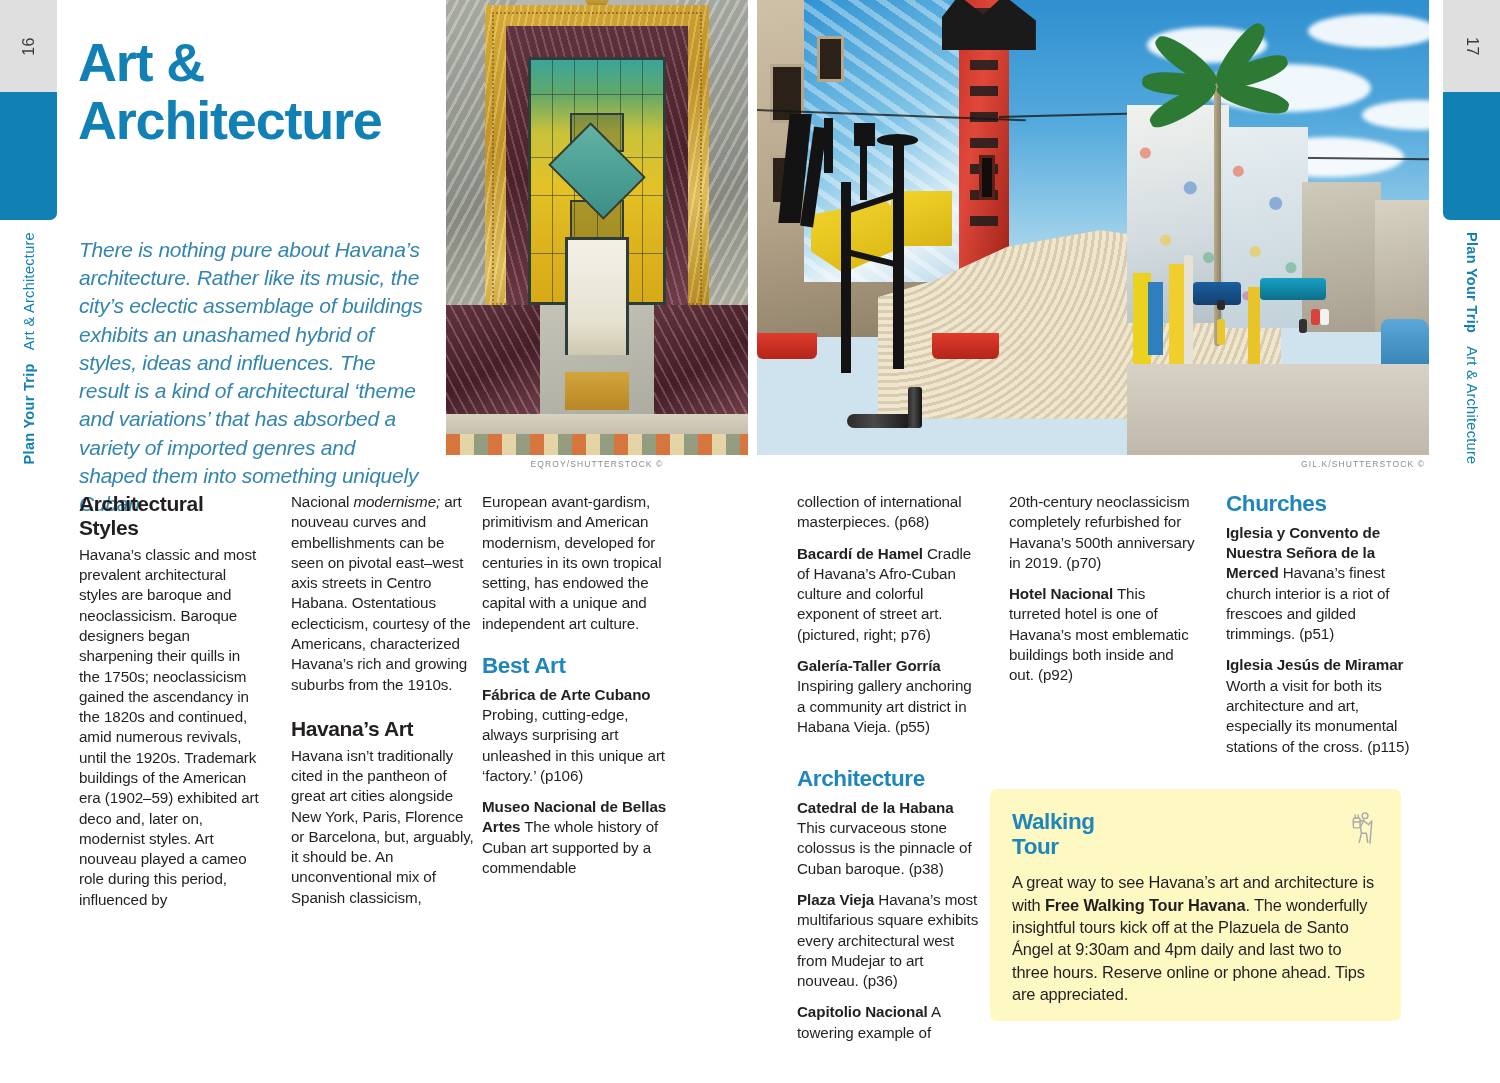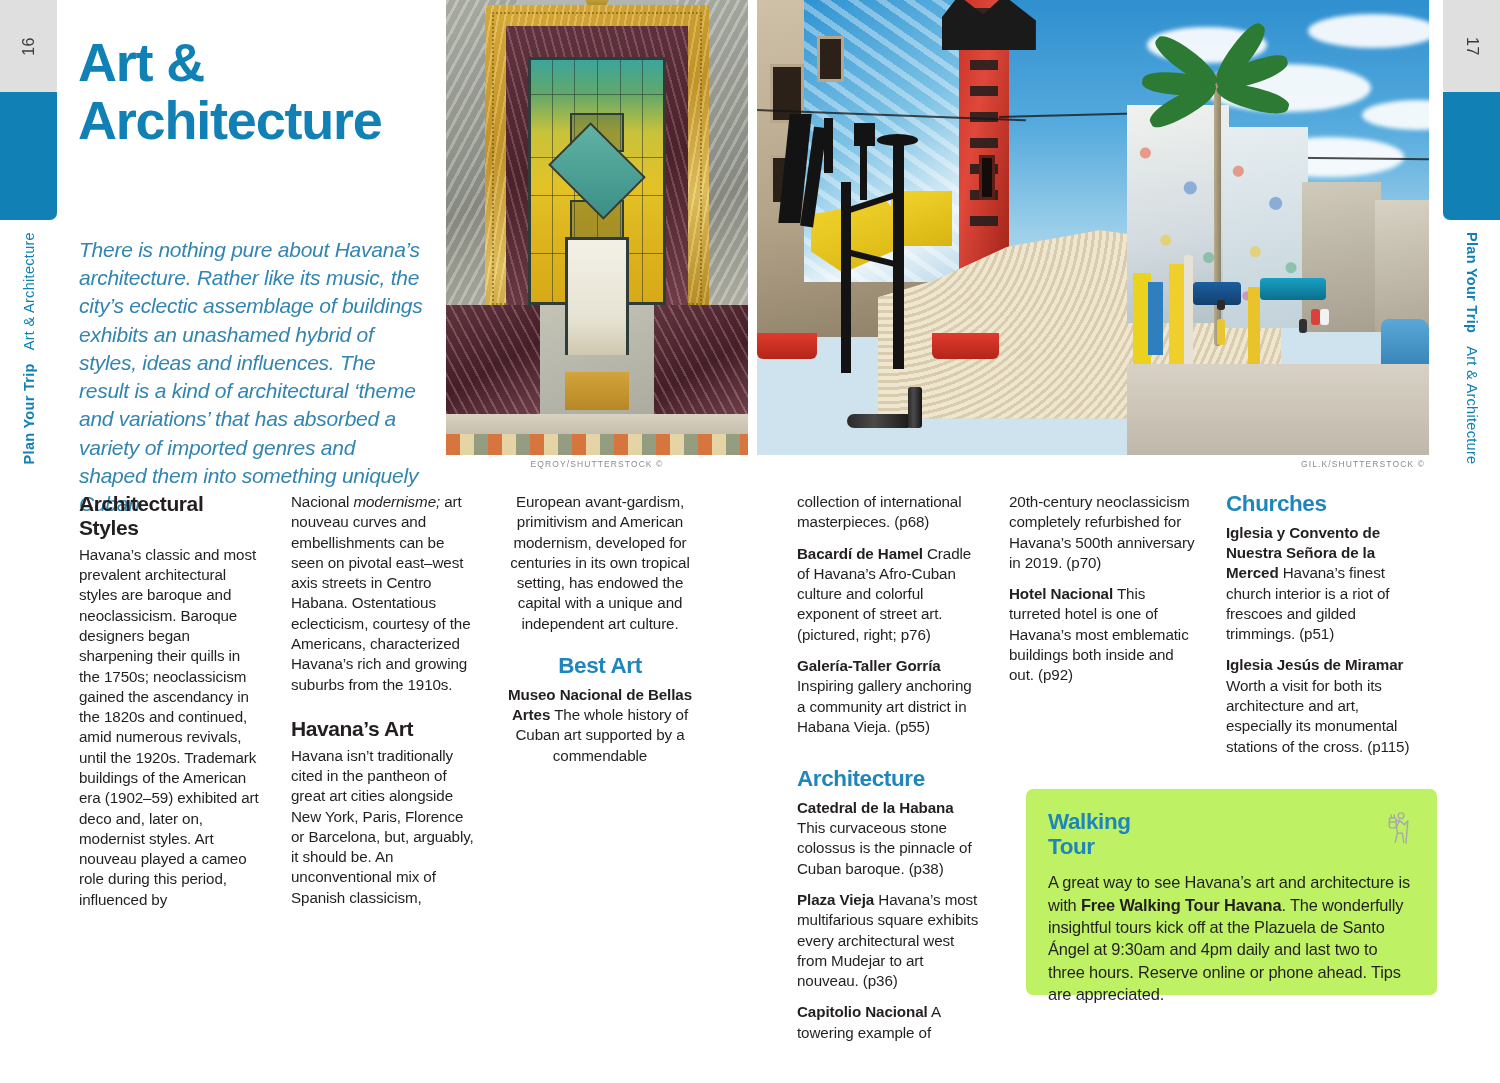--- a/index.html
+++ b/index.html
@@ -269,43 +269,43 @@
     position:absolute; height:2px; background: rgba(20,20,20,.75);
     transform-origin: left center;
   }
 
   
   .col { position: absolute; top: 492px; width: 186px;
          font-size: 15.2px; line-height: 1.335; color: #231f20;
          letter-spacing: -.1px; }
   .col.c1 { left: 79px;  }
   .col.c2 { left: 291px; }
-  .col.c3 { left: 507px; text-align: center; }
+  .col.c3 { left: 482px; }
   .col.c4 { left: 797px; }
   .col.c5 { left: 1009px;}
   .col.c6 { left: 1226px; width: 190px; }
 
   .h-black {
     font-weight: bold; font-size: 21px; line-height: 1.14;
     color: #231f20; letter-spacing: -.4px; margin-bottom: 5px;
   }
   .h-blue {
     font-weight: bold; font-size: 22.5px; line-height: 1.1;
     color: #1f86bb; letter-spacing: -.4px; margin-top: 20px; margin-bottom: 6px;
   }
   .col p { margin-bottom: 0; }
   .col p + p { margin-top: 11px; }
   .col .tight { margin-top: 0; }
   .lead { font-weight: bold; }
   em { font-style: italic; }
 
   
   .tourbox {
-    position: absolute; left: 1026px; top: 789px; width: 411px; height: 206px;
-    background: #bef264; border-radius: 7px; padding: 20px 24px 18px 22px;
+    position: absolute; left: 990px; top: 789px; width: 411px; height: 232px;
+    background: #fef9c3; border-radius: 7px; padding: 20px 24px 18px 22px;
   }
   .tourbox h3 {
     color: #1f86bb; font-weight: bold; font-size: 22.5px; line-height: 1.12;
     letter-spacing: -.4px; margin-bottom: 12px; width: 140px;
   }
   .tourbox p {
     font-size: 16.4px; line-height: 1.36; color: #231f20; letter-spacing: -.15px;
   }
   .tour-icon {
     position: absolute; right: 22px; top: 20px; width: 36px; height: 36px;
@@ -471,20 +471,21 @@
 
   <div class="col c2">
     <p><span>Nacional </span><em>modernisme;</em><span> art nouveau curves and embellishments can be seen on pivotal east–west axis streets in Centro Habana. Ostentatious eclecticism, courtesy of the Americans, characterized Havana’s rich and growing suburbs from the 1910s.</span></p>
     <div class="h-black" style="margin-top:22px">Havana’s Art</div>
     <p class="tight">Havana isn’t traditionally cited in the pantheon of great art cities alongside New York, Paris, Florence or Barcelona, but, arguably, it should be. An unconventional mix of Spanish classicism,</p>
   </div>
 
   <div class="col c3">
     <p>European avant-gardism, primitivism and American modernism, developed for centuries in its own tropical setting, has endowed the capital with a unique and independent art culture.</p>
     <div class="h-blue">Best Art</div>
+    <p><span class="lead">Fábrica de Arte Cubano</span><span> Probing, cutting-edge, always surprising art unleashed in this unique art ‘factory.’ (p106)</span></p>
     <p><span class="lead">Museo Nacional de Bellas Artes</span><span> The whole history of Cuban art supported by a commendable</span></p>
   </div>
 
   <div class="col c4">
     <p>collection of international masterpieces. (p68)</p>
     <p><span class="lead">Bacardí de Hamel</span><span> Cradle of Havana’s Afro-Cuban culture and colorful exponent of street art. (pictured, right; p76)</span></p>
     <p><span class="lead">Galería-Taller Gorría</span><span> Inspiring gallery anchoring a community art district in Habana Vieja. (p55)</span></p>
     <div class="h-blue" style="margin-top:30px">Architecture</div>
     <p class="tight"><span class="lead">Catedral de la Habana</span><span> This curvaceous stone colossus is the pinnacle of Cuban baroque. (p38)</span></p>
     <p><span class="lead">Plaza Vieja</span><span> Havana’s most multifarious square exhibits every architectural west from Mudejar to art nouveau. (p36)</span></p>

